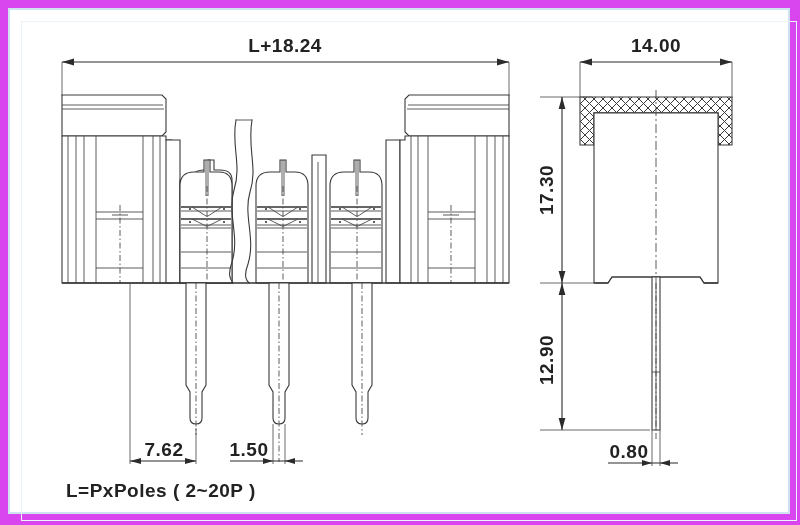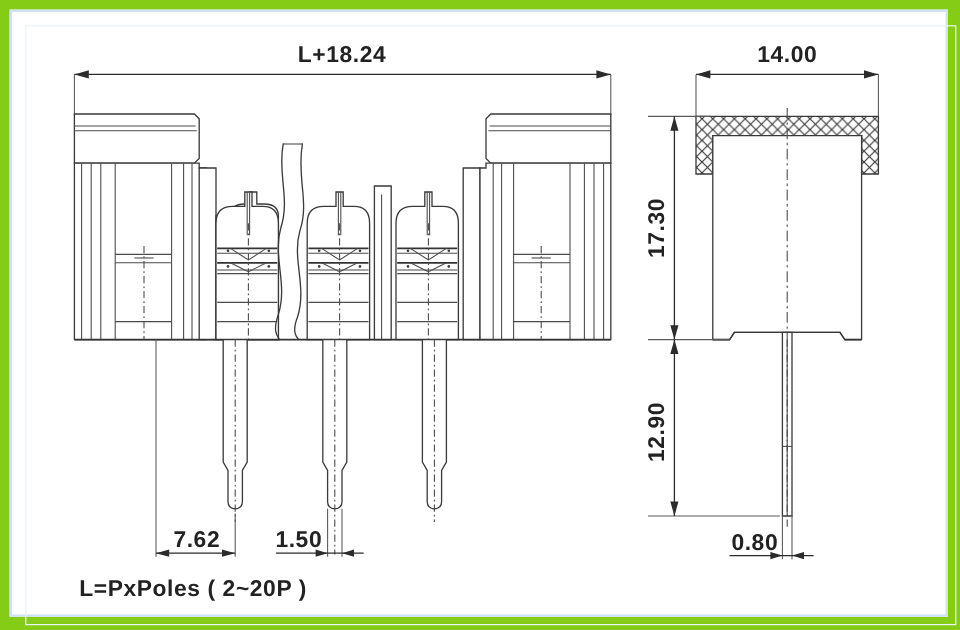--- a/index.html
+++ b/index.html
@@ -6,21 +6,21 @@
   html, body {
     margin: 0;
     padding: 0;
     background: #ffffff;
     font-family: "Liberation Sans", sans-serif;
   }
   #root {
     position: relative;
     width: 800px;
     height: 525px;
-    background: #84cc16;
+    background: #d946ef;
     overflow: hidden;
     text-align: center;
   }
   #frame {
     position: absolute;
     left: 8px;
     top: 8px;
     width: 782px;
     height: 506px;
     border: 2px solid #cfe2ef;

